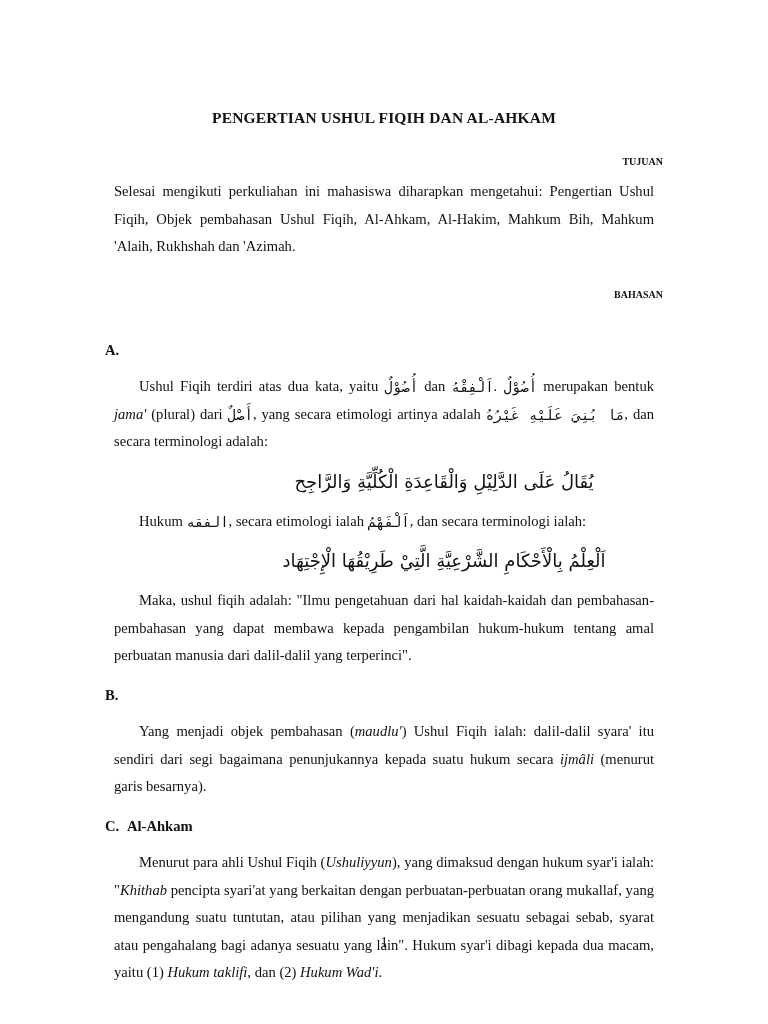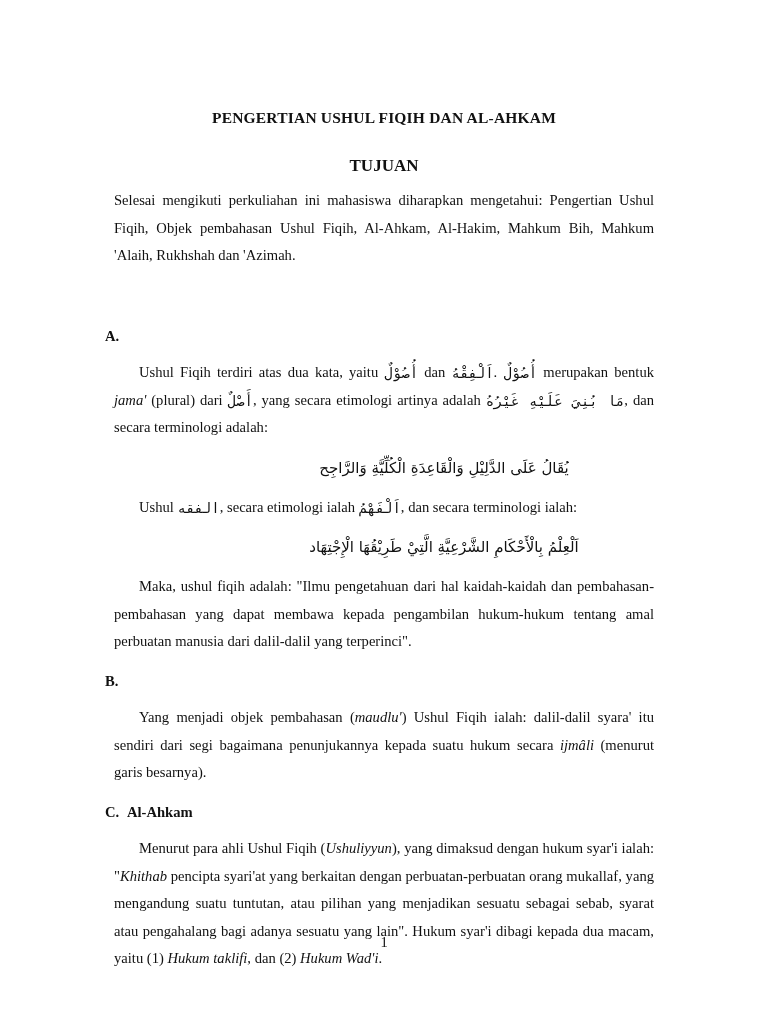--- a/index.html
+++ b/index.html
@@ -30,23 +30,23 @@
   }
   .doc-title {
     text-align: center;
     font-weight: bold;
     font-size: 15.5px;
     letter-spacing: 0.2px;
     margin: 0 0 28px 0;
     line-height: 1.25;
   }
   .center-heading {
-    text-align: center;
+    text-align: right;
     font-weight: bold;
-    font-size: 17px;
+    font-size: 10px;
     margin: 0 0 10px 0;
     line-height: 1.3;
   }
   p.body-text {
     margin: 9px;
     font-size: 14.6px;
     line-height: 27.5px;
     text-align: justify;
     text-justify: inter-word;
     hyphens: none;
@@ -73,21 +73,21 @@
     font-size: 14px;
     direction: rtl;
     unicode-bidi: isolate;
     line-height: 1;
     vertical-align: -1px;
   }
   .ar-line {
     font-family: "DejaVu Sans", sans-serif;
     direction: rtl;
     text-align: center;
-    font-size: 15px;
+    font-size: 18px;
     line-height: 34px;
     margin: 4px 0 4px 0;
     unicode-bidi: isolate;
   }
   .ar-line.shift-right {
     text-align: center;
     padding-left: 120px;
   }
   em, .ital { }
   .page-number {
@@ -108,35 +108,36 @@
   <div class="content">
 
     <h1 class="doc-title">PENGERTIAN USHUL FIQIH DAN AL-AHKAM</h1>
 
     <h2 class="center-heading">TUJUAN</h2>
 
     <p class="body-text">Selesai mengikuti perkuliahan ini mahasiswa diharapkan mengetahui: Pengertian Ushul Fiqih, Objek pembahasan Ushul Fiqih, Al-Ahkam, Al-Hakim, Mahkum Bih, Mahkum 'Alaih, Rukhshah dan 'Azimah.</p>
 
     <div class="gap-md"></div>
 
+    <h2 class="center-heading">BAHASAN</h2>
 
     <div class="gap-sm"></div>
 
     <div class="section-heading">
       <span class="letter">A.</span>
     </div>
 
     <p class="body-text indent">
       <span>Ushul Fiqih terdiri atas dua kata, yaitu </span><span class="ar">أُصُوْلٌ</span><span> dan </span><span class="ar">اَلْفِقْهُ</span><span>. </span><span class="ar">أُصُوْلٌ</span><span> merupakan bentuk </span><em class="ital">jama'</em><span> (plural) dari </span><span class="ar">أَصْلٌ</span><span>, yang secara etimologi artinya adalah </span><span class="ar">مَا بُنِيَ عَلَيْهِ غَيْرُهُ</span><span>, dan secara terminologi adalah:</span>
     </p>
 
     <div class="ar-line shift-right">يُقَالُ عَلَى الدَّلِيْلِ وَالْقَاعِدَةِ الْكُلِّيَّةِ وَالرَّاجِح</div>
 
     <p class="body-text indent">
-      <span>Ushul </span><span class="ar">الفقه</span><span>, secara etimologi ialah </span><span class="ar">اَلْفَهْمُ</span><span>, dan secara terminologi ialah:</span>
+      <span>Hukum </span><span class="ar">الفقه</span><span>, secara etimologi ialah </span><span class="ar">اَلْفَهْمُ</span><span>, dan secara terminologi ialah:</span>
     </p>
 
     <div class="ar-line shift-right">اَلْعِلْمُ بِالْأَحْكَامِ الشَّرْعِيَّةِ الَّتِيْ طَرِيْقُهَا الْإِجْتِهَاد</div>
 
     <p class="body-text indent">Maka, ushul fiqih adalah: "Ilmu pengetahuan dari hal kaidah-kaidah dan pembahasan-pembahasan yang dapat membawa kepada pengambilan hukum-hukum tentang amal perbuatan manusia dari dalil-dalil yang terperinci".</p>
 
     <div class="section-heading">
       <span class="letter">B.</span>
     </div>
 

